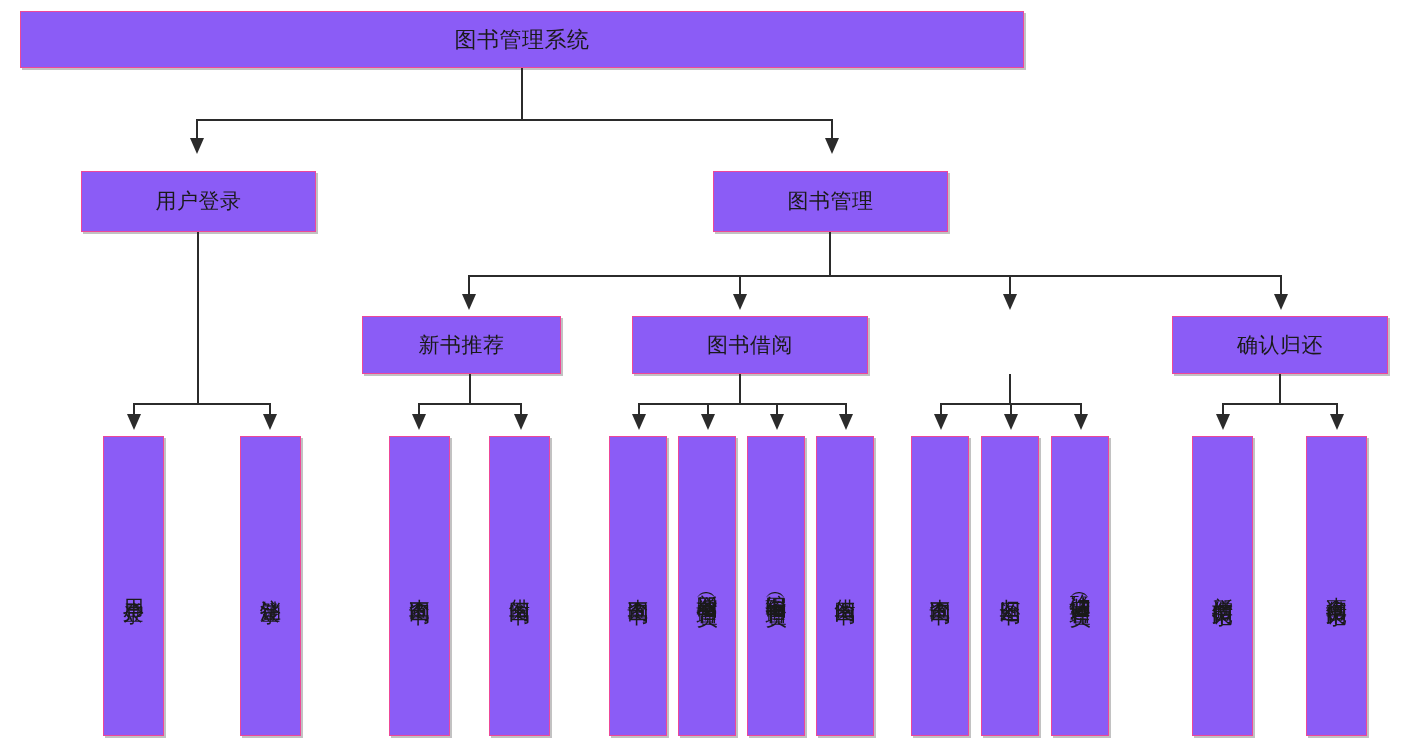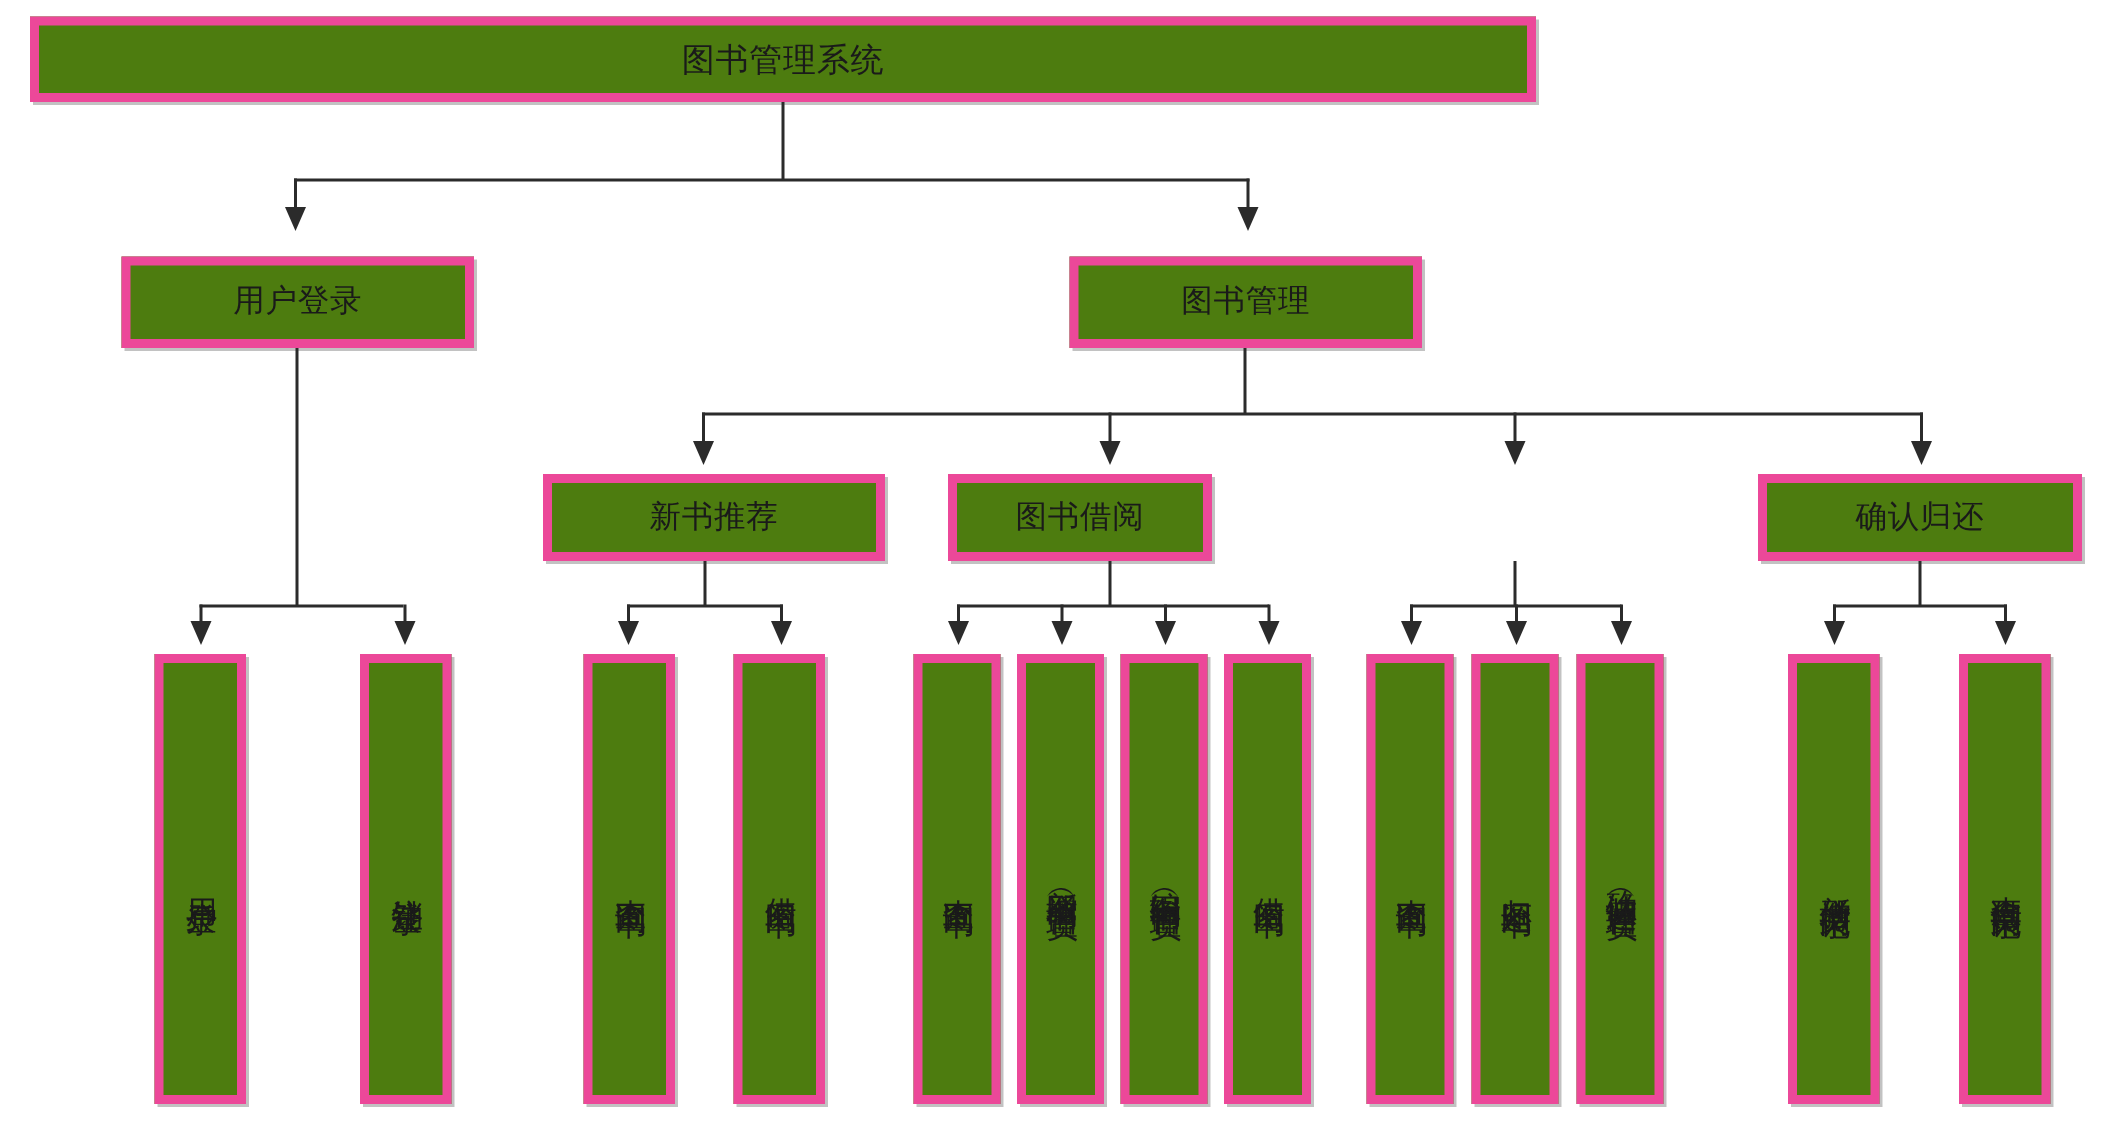--- a/index.html
+++ b/index.html
@@ -13,22 +13,22 @@
   #canvas {
     position: relative;
     width: 1405px;
     height: 747px;
     background: #ffffff;
     overflow: hidden;
   }
   .node {
     position: absolute;
     box-sizing: border-box;
-    background: #4d7c0f;
-    border: 6px solid #ec4899;
+    background: #8b5cf6;
+    border: 1px solid #ec4899;
     box-shadow: 2px 2px 0 rgba(120,120,120,0.45);
     display: flex;
     align-items: center;
     justify-content: center;
     color: #1a1a1a;
   }
   .node .label {
     display: block;
     text-align: center;
     line-height: 1.18;
@@ -117,24 +117,24 @@
   <div class="edge h" style="left:468px; top:275px; width:814px; height:2px;"></div>
   <div class="edge v" style="left:468px; top:275px; width:2px; height:27px;"></div>
   <div class="arrow" style="left:462px; top:294px;"></div>
   <div class="edge v" style="left:739px; top:275px; width:2px; height:27px;"></div>
   <div class="arrow" style="left:733px; top:294px;"></div>
   <div class="edge v" style="left:1009px; top:275px; width:2px; height:27px;"></div>
   <div class="arrow" style="left:1003px; top:294px;"></div>
   <div class="edge v" style="left:1280px; top:275px; width:2px; height:27px;"></div>
   <div class="arrow" style="left:1274px; top:294px;"></div>
 
-  <div class="node horiz" style="left:362px; top:316px; width:228px; height:58px;">
+  <div class="node horiz" style="left:362px; top:316px; width:199px; height:58px;">
     <span class="label">新书推荐</span>
   </div>
-  <div class="node horiz" style="left:632px; top:316px; width:176px; height:58px;">
+  <div class="node horiz" style="left:632px; top:316px; width:236px; height:58px;">
     <span class="label">图书借阅</span>
   </div>
   <div class="node horiz" style="left:1172px; top:316px; width:216px; height:58px;">
     <span class="label">确认归还</span>
   </div>
 
   <div class="edge v" style="left:469px; top:374px; width:2px; height:30px;"></div>
   <div class="edge h" style="left:418px; top:403px; width:104px; height:2px;"></div>
   <div class="edge v" style="left:418px; top:403px; width:2px; height:17px;"></div>
   <div class="arrow" style="left:412px; top:414px;"></div>

